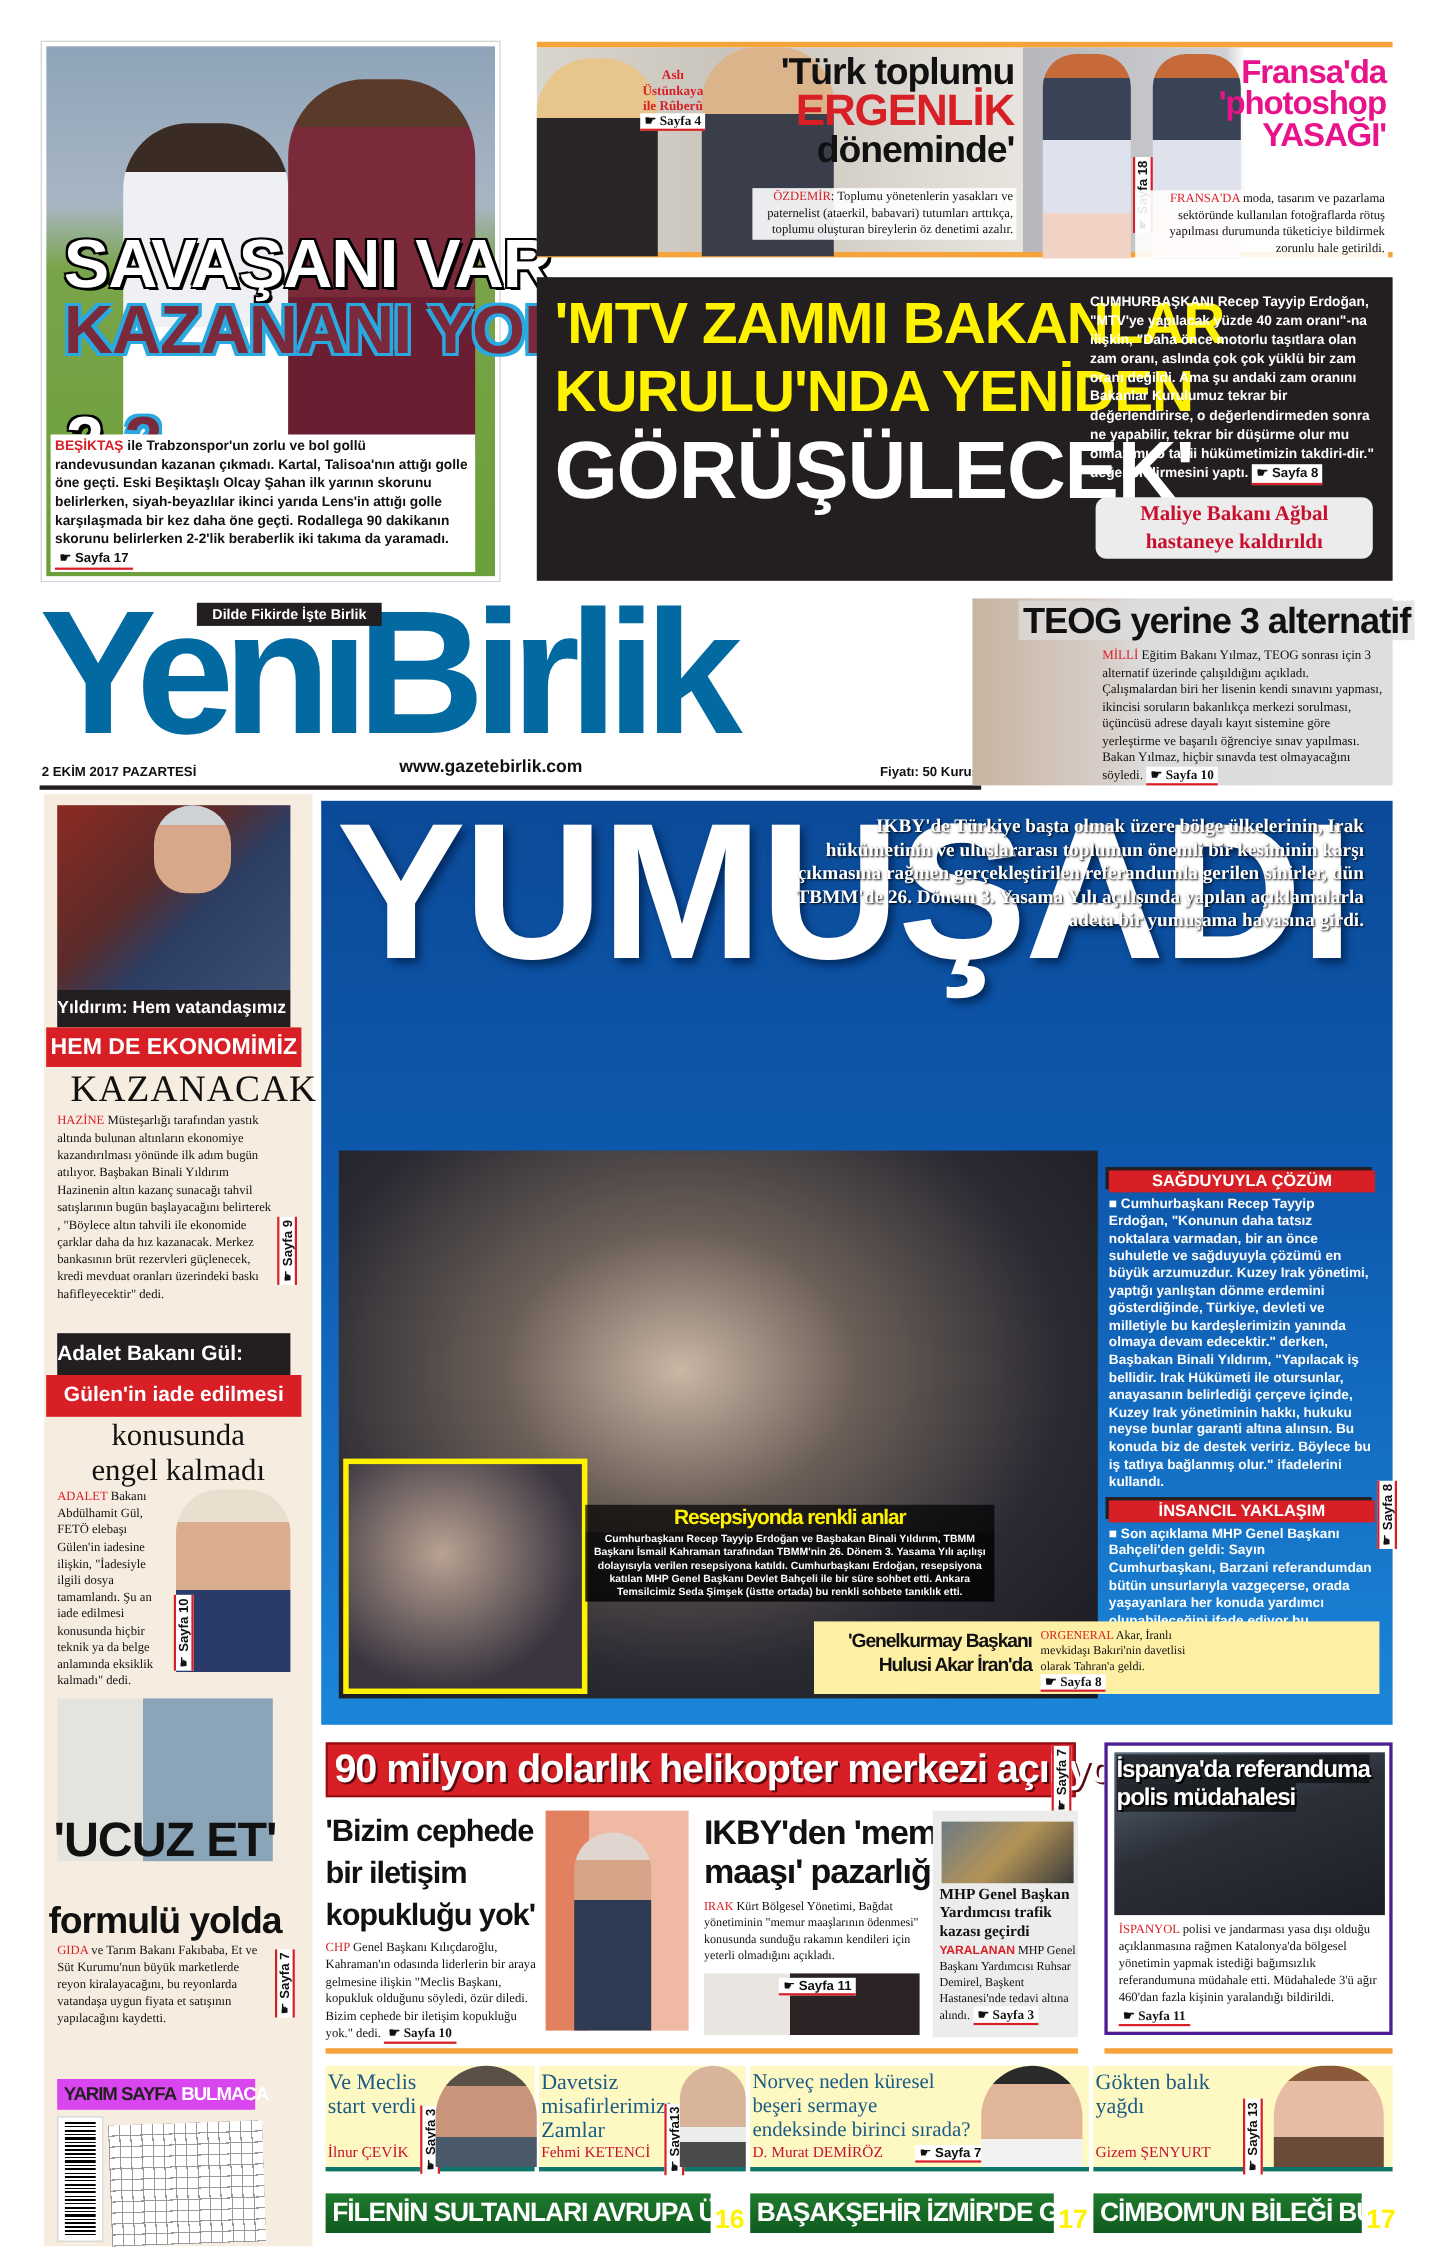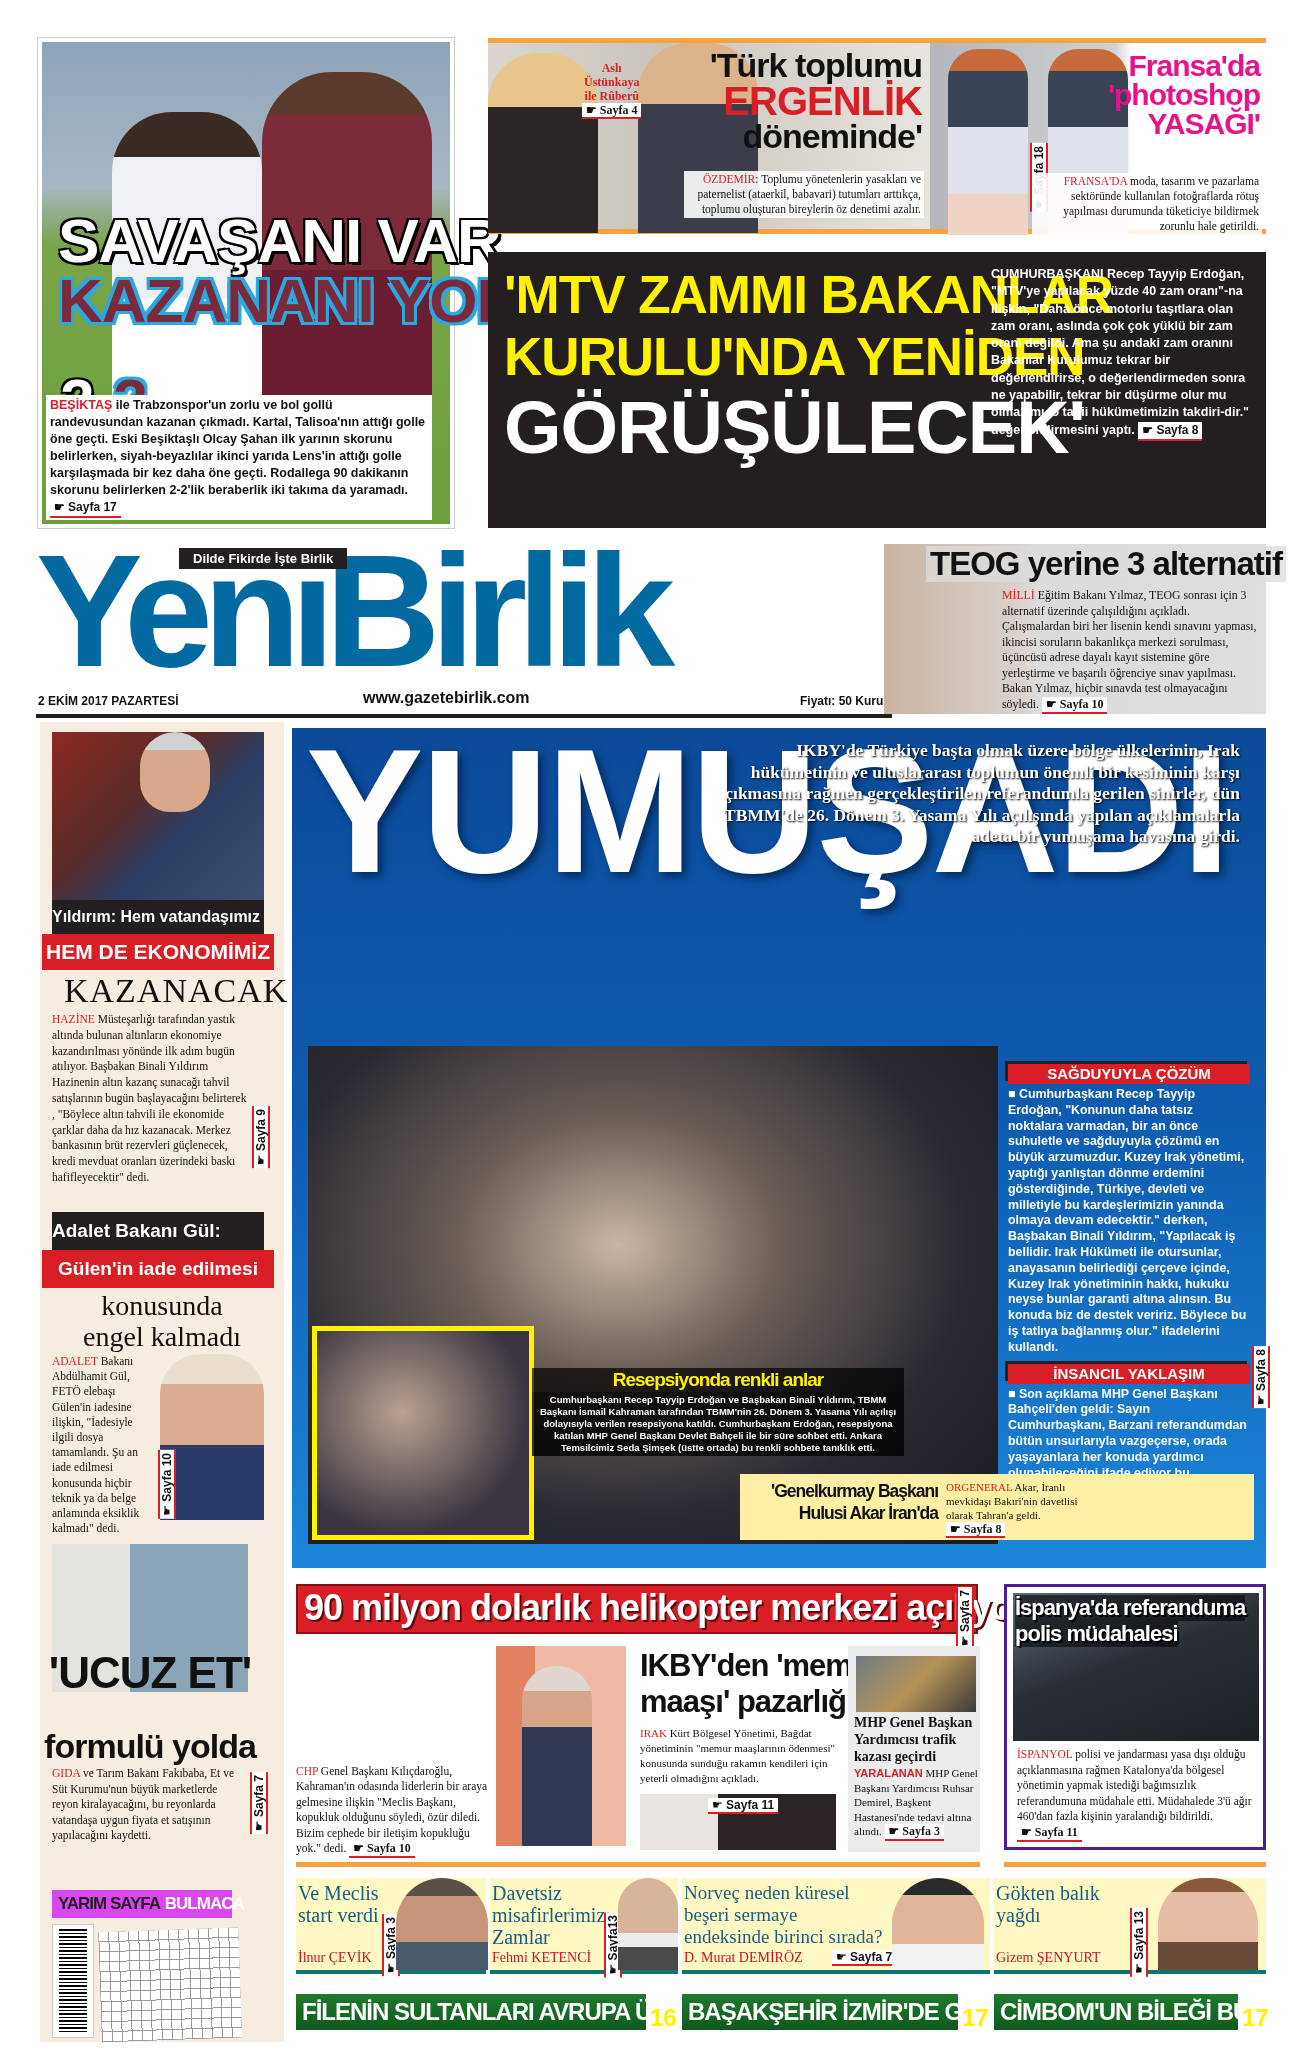--- a/index.html
+++ b/index.html
@@ -146,20 +146,24 @@
   <div class="txt serif"><span class="red">FRANSA'DA</span><span> moda, tasarım ve pazarlama sektöründe kullanılan fotoğraflarda rötuş yapılması durumunda tüketiciye bildirmek zorunlu hale getirildi.</span></div>
 </div>
 
 <div id="mtv" class="abs">
   <div class="hl cond">
     <div class="y">'MTV ZAMMI BAKANLAR</div>
     <div class="y">KURULU'NDA YENİDEN</div>
     <div class="w">GÖRÜŞÜLECEK'</div>
   </div>
   <div class="txt"><span>CUMHURBAŞKANI Recep Tayyip Erdoğan, "MTV'ye yapılacak yüzde 40 zam oranı"-na ilişkin, "Daha önce motorlu taşıtlara olan zam oranı, aslında çok çok yüklü bir zam oranı değildi. Ama şu andaki zam oranını Bakanlar Kurulumuz tekrar bir değerlendirirse, o değerlendirmeden sonra ne yapabilir, tekrar bir düşürme olur mu olmaz mı, o tabii hükümetimizin takdiri-dir." değerlendirmesini yaptı.</span> <span class="sayfa hand">Sayfa 8</span></div>
+  <div class="box serif">
+    <div>Maliye Bakanı Ağbal</div>
+    <div>hastaneye kaldırıldı</div>
+  </div>
 </div>
 
 <div id="mast" class="abs">
   <div class="logo">YeniBirlik</div>
   <div class="slogan">Dilde Fikirde İşte Birlik</div>
   <div class="date">2 EKİM 2017 PAZARTESİ</div>
   <div class="web">www.gazetebirlik.com</div>
   <div class="price">Fiyatı: 50 Kuruş</div>
   <div class="rule"></div>
 </div>
@@ -241,20 +245,25 @@
 
 <div id="helibar" class="abs">
   <div class="t cond">90 milyon dolarlık helikopter merkezi açılıyor</div>
   <div class="sayfa-v hand" style="left:660px;top:3px">Sayfa 7</div>
 </div>
 
 <div id="bizim" class="abs">
   <div class="abs" style="left:200px;top:0;width:130px;height:200px;background:linear-gradient(90deg,#e2815f 0 30%,#f0b9a3 30%);">
     <div style="position:absolute;left:26px;top:20px;width:70px;height:180px;border-radius:34px 34px 0 0;background:linear-gradient(#e0d6cf 0 14%,#d6a486 14% 34%,#2f3a55 34%)"></div>
   </div>
+  <div class="abs cond" style="left:0;top:0;font-size:28px;line-height:38px">
+    <div>'Bizim cephede</div>
+    <div>bir iletişim</div>
+    <div>kopukluğu yok'</div>
+  </div>
   <div class="abs serif" style="left:0;top:118px;width:200px;font-size:11.5px;line-height:15.4px"><span class="red">CHP</span><span> Genel Başkanı Kılıçdaroğlu, Kahraman'ın odasında liderlerin bir araya gelmesine ilişkin "Meclis Başkanı, kopukluk olduğunu söyledi, özür diledi. Bizim cephede bir iletişim kopukluğu yok." dedi.</span> <span class="sayfa hand">Sayfa 10</span></div>
 </div>
 
 <div id="ikby" class="abs">
   <div class="abs cond" style="left:0;top:2px;font-size:31px;line-height:36px;white-space:nowrap">
     <div>IKBY'den 'memur</div>
     <div>maaşı' pazarlığı</div>
   </div>
   <div class="abs serif" style="left:0;top:80px;width:198px;font-size:11px;line-height:15px"><span class="red">IRAK</span><span> Kürt Bölgesel Yönetimi, Bağdat yönetiminin "memur maaşlarının ödenmesi" konusunda sunduğu rakamın kendileri için yeterli olmadığını açıkladı.</span></div>
   <div class="abs" style="left:0;top:148px;width:196px;height:56px;background:linear-gradient(90deg,#e9e6e1 0 40%,#2c2424 40%)">

